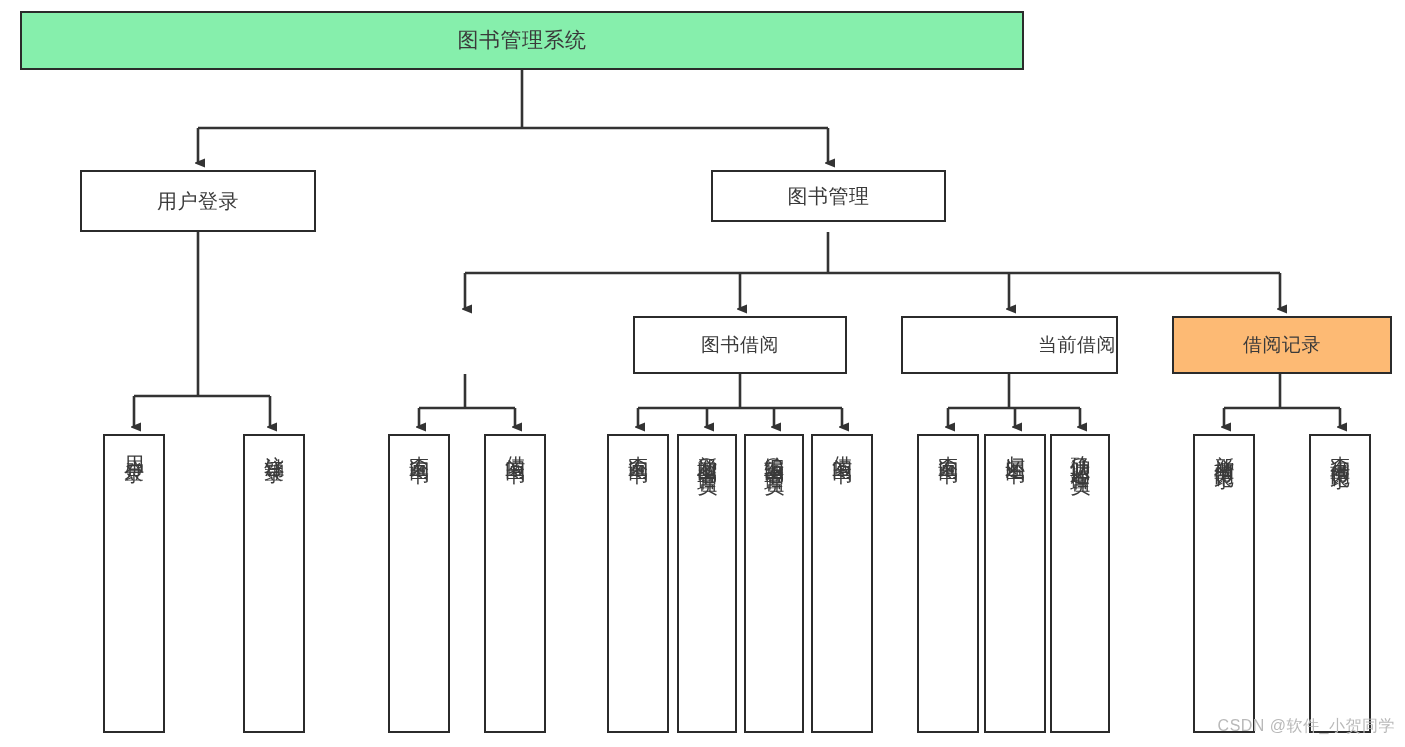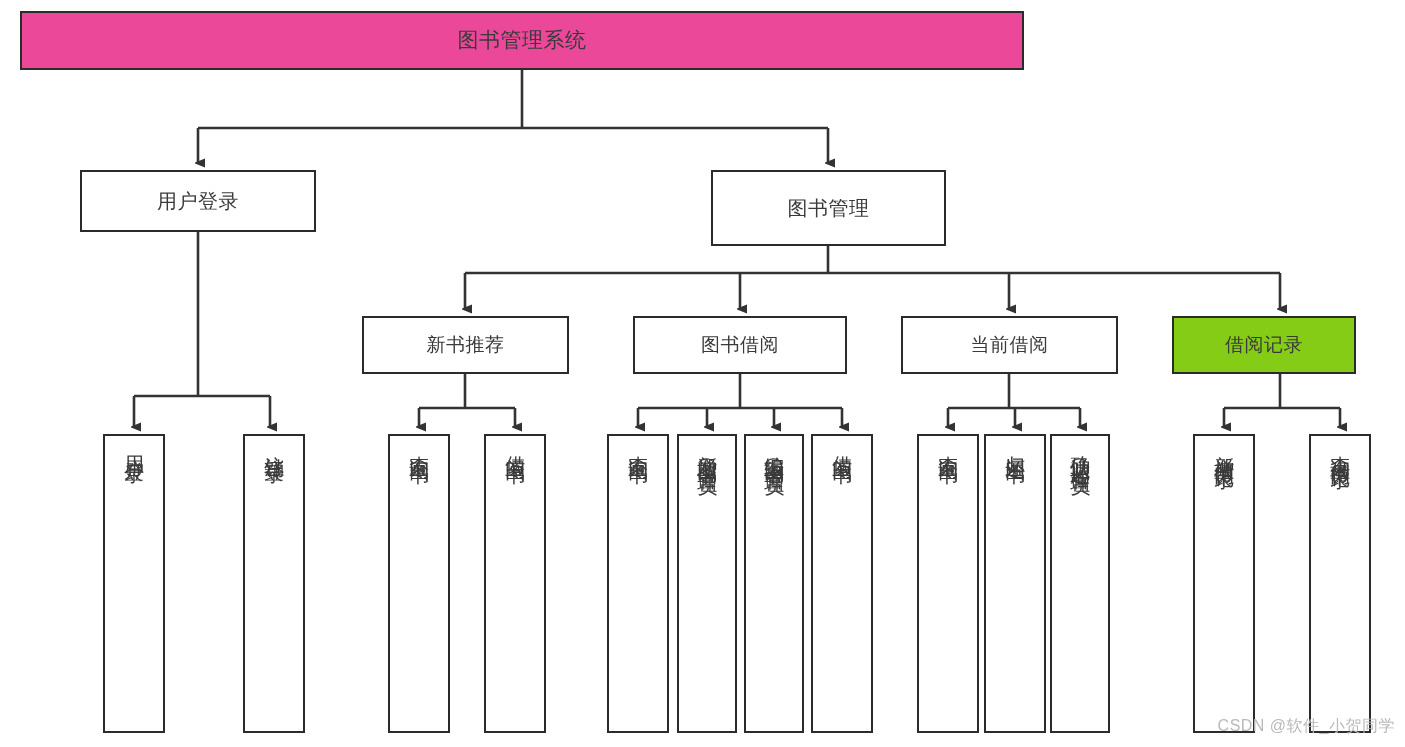--- a/index.html
+++ b/index.html
@@ -122,41 +122,38 @@
       <path d="M1015,408 L1015,427" marker-end="url(#arrow)"></path>
       <path d="M1080,408 L1080,427" marker-end="url(#arrow)"></path>
 
       <path d="M1280,374 L1280,408"></path>
       <path d="M1224,408 L1340,408"></path>
       <path d="M1224,408 L1224,427" marker-end="url(#arrow)"></path>
       <path d="M1340,408 L1340,427" marker-end="url(#arrow)"></path>
     </g>
   </svg>
 
-  <div class="node lvl0" style="left: 20px; top: 11px; width: 1004px; height: 59px; border-color: rgb(43, 43, 43); background: #ec4899;">
+  <div class="node lvl0" style="left: 20px; top: 11px; width: 1004px; height: 59px; border-color: rgb(43, 43, 43); background: #86efac;">
     <span class="node-label" style="color: rgb(58, 58, 58);">图书管理系统</span>
   </div>
 
   <div class="node lvl1" style="left: 80px; top: 170px; width: 236px; height: 62px; border-color: rgb(43, 43, 43); background: rgb(255, 255, 255);">
     <span class="node-label" style="color: rgb(58, 58, 58);">用户登录</span>
   </div>
-  <div class="node lvl1" style="left: 711px; top: 170px; width: 235px; height: 76px; border-color: rgb(43, 43, 43); background: rgb(255, 255, 255);">
+  <div class="node lvl1" style="left: 711px; top: 170px; width: 235px; height: 52px; border-color: rgb(43, 43, 43); background: rgb(255, 255, 255);">
     <span class="node-label" style="color: rgb(58, 58, 58);">图书管理</span>
   </div>
 
-  <div class="node lvl2" style="left: 362px; top: 316px; width: 207px; height: 58px; border-color: rgb(43, 43, 43); background: rgb(255, 255, 255);">
-    <span class="node-label" style="color: rgb(58, 58, 58);">新书推荐</span>
-  </div>
   <div class="node lvl2" style="left: 633px; top: 316px; width: 214px; height: 58px; border-color: rgb(43, 43, 43); background: rgb(255, 255, 255); justify-content: center;">
     <span class="node-label" style="color: rgb(58, 58, 58);">图书借阅</span>
   </div>
-  <div class="node lvl2" style="left: 901px; top: 316px; width: 217px; height: 58px; border-color: rgb(43, 43, 43); background: rgb(255, 255, 255);">
+  <div class="node lvl2" style="left: 901px; top: 316px; width: 217px; height: 58px; border-color: rgb(43, 43, 43); background: rgb(255, 255, 255); justify-content: flex-end;">
     <span class="node-label" style="color: rgb(58, 58, 58);">当前借阅</span>
   </div>
-  <div class="node lvl2" style="left: 1172px; top: 316px; width: 184px; height: 58px; border-color: rgb(43, 43, 43); background: #84cc16;">
+  <div class="node lvl2" style="left: 1172px; top: 316px; width: 220px; height: 58px; border-color: rgb(43, 43, 43); background: #fdba74;">
     <span class="node-label" style="color: rgb(58, 58, 58);">借阅记录</span>
   </div>
 
   <div class="node leaf" style="left: 103px; top: 434px; width: 62px; height: 299px; border-color: rgb(43, 43, 43); background: rgb(255, 255, 255);">
     <span class="node-label" style="color: rgb(58, 58, 58);">用户登录</span>
   </div>
   <div class="node leaf" style="left: 243px; top: 434px; width: 62px; height: 299px; border-color: rgb(43, 43, 43); background: rgb(255, 255, 255);">
     <span class="node-label" style="color: rgb(58, 58, 58);">注销登录</span>
   </div>
   <div class="node leaf" style="left: 388px; top: 434px; width: 62px; height: 299px; border-color: rgb(43, 43, 43); background: rgb(255, 255, 255);">

